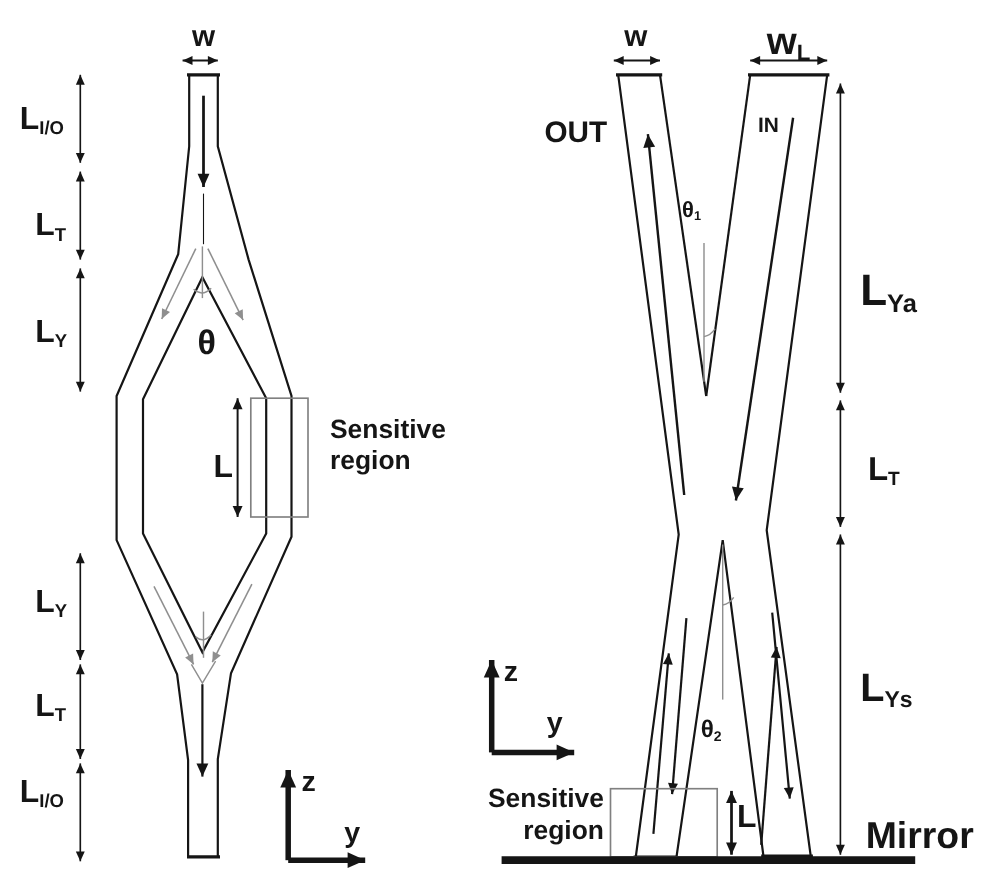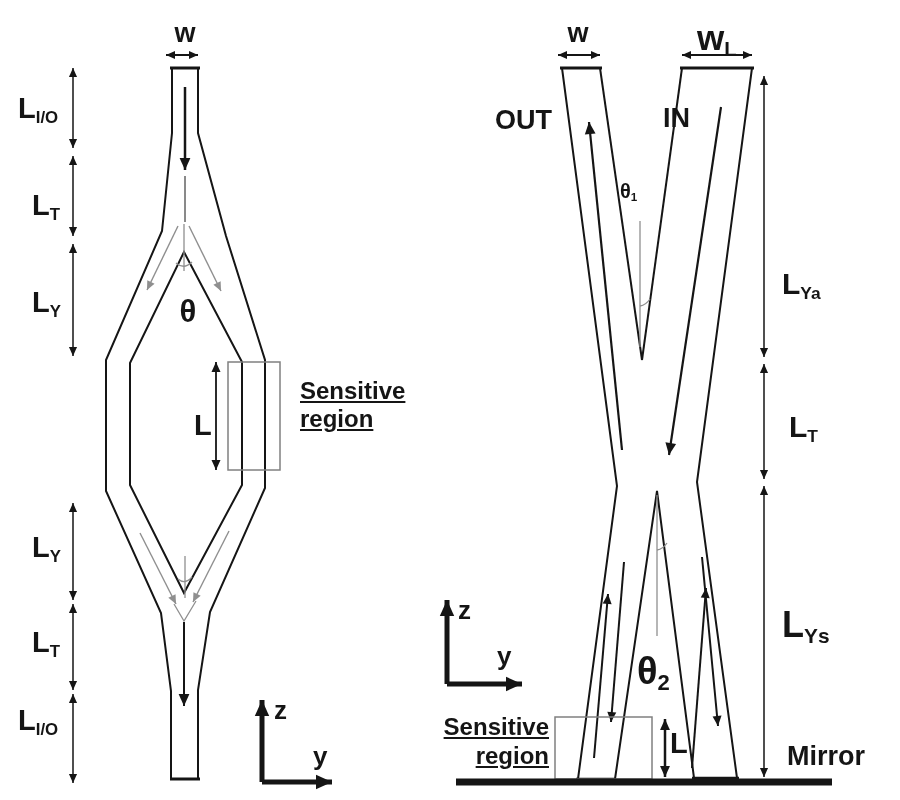--- a/index.html
+++ b/index.html
@@ -3,21 +3,21 @@
 <meta charset="utf-8">
 <style>
   html,body{margin:0;padding:0;background:#fff;}
   .fig{
     position:relative;width:900px;height:800px;background:#ffffff;overflow:hidden;
     font-family:"Liberation Sans","DejaVu Sans",sans-serif;color:#151515;
   }
   .fig svg{position:absolute;left:0;top:0;}
   .lbl{position:absolute;font-weight:bold;white-space:nowrap;line-height:1;}
   .lbl .s{font-size:0.58em;vertical-align:-0.28em;letter-spacing:0;}
-  .twoline div{white-space:nowrap;text-decoration:underline;}
+  .twoline div{white-space:nowrap;}
 </style>
 </head>
 <body>
 
 <div class="fig">
 
 <svg width="900" height="800" viewBox="0 0 900 800">
 
   <g fill="none" stroke="#151515" stroke-width="2">
     <path d="M172,68 V133 L162,231 L106,360 V491 L161,613 L171,691 V779"></path>
@@ -176,28 +176,28 @@
 </div>
 <div class="lbl" style="left:32px;top:533px;font-size:29px"><span class="m">L</span><span class="s">Y</span></div>
 <div class="lbl" style="left:32px;top:628px;font-size:29px"><span class="m">L</span><span class="s">T</span></div>
 <div class="lbl" style="left:18px;top:706px;font-size:29px"><span class="m">L</span><span class="s">I/O</span></div>
 <div class="lbl" style="left:274px;top:697px;font-size:26px">z</div>
 <div class="lbl" style="left:313px;top:743px;font-size:26px">y</div>
 
 <div class="lbl" style="left:556px;top:20px;width:44px;text-align:center;font-size:27px">w</div>
 <div class="lbl" style="left:697px;top:20px;font-size:35px"><span class="m">w</span><span class="s">L</span></div>
 <div class="lbl" style="left:495px;top:107px;font-size:27px">OUT</div>
-<div class="lbl" style="left:663px;top:105px;font-size:27px">IN</div>
+<div class="lbl" style="left:689px;top:105px;font-size:19px">IN</div>
 <div class="lbl" style="left:620px;top:181px;font-size:20px"><span class="m">θ</span><span class="s">1</span></div>
-<div class="lbl" style="left:637px;top:652px;font-size:38px"><span class="m">θ</span><span class="s">2</span></div>
-<div class="lbl" style="left:782px;top:269px;font-size:30px"><span class="m">L</span><span class="s">Ya</span></div>
+<div class="lbl" style="left:637px;top:652px;font-size:22px"><span class="m">θ</span><span class="s">2</span></div>
+<div class="lbl" style="left:782px;top:244px;font-size:40px"><span class="m">L</span><span class="s">Ya</span></div>
 <div class="lbl" style="left:789px;top:412px;font-size:30px"><span class="m">L</span><span class="s">T</span></div>
 <div class="lbl" style="left:782px;top:607px;font-size:36px"><span class="m">L</span><span class="s">Ys</span></div>
 <div class="lbl" style="left:670px;top:729px;font-size:29px">L</div>
 <div class="lbl twoline" style="left:429px;top:712px;width:120px;text-align:right;font-size:24px;line-height:29px">
   <div>Sensitive</div>
   <div>region</div>
 </div>
-<div class="lbl" style="left:787px;top:743px;font-size:27px">Mirror</div>
+<div class="lbl" style="left:787px;top:743px;font-size:34px">Mirror</div>
 <div class="lbl" style="left:458px;top:597px;font-size:26px">z</div>
 <div class="lbl" style="left:497px;top:643px;font-size:26px">y</div>
 
 </div>
 
 </body></html>

